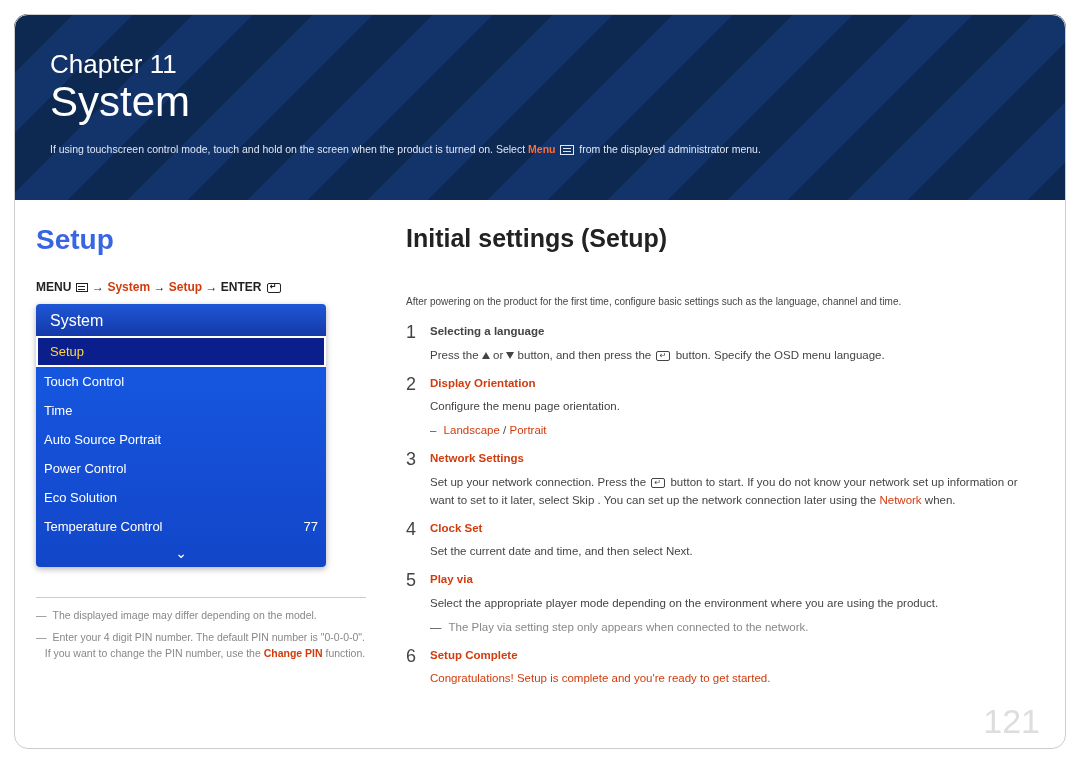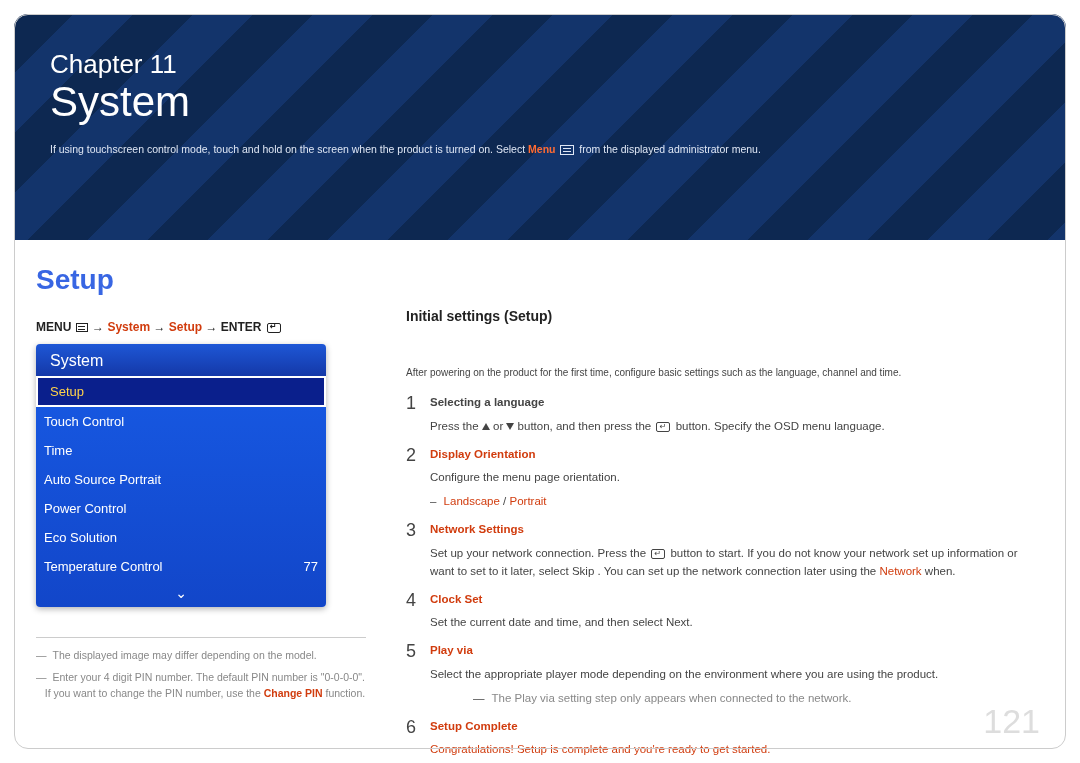--- a/index.html
+++ b/index.html
@@ -21,21 +21,21 @@
     pointer-events: none;
   }
   .banner {
     background: #0f2a59;
     background-image: linear-gradient(135deg, #0d2851 25%, #13346b 25%, #13346b 50%, #0d2851 50%, #0d2851 75%, #13346b 75%);
     background-size: 120px 120px;
     border-radius: 14px 14px 0 0;
     margin: 14px 14px 0 14px;
     padding: 36px 36px 20px 36px;
     color: #fff;
-    height: 226px;
+    height: 186px;
   }
   .banner .chapter { font-size: 26px; font-weight: 400; line-height: 1.1; }
   .banner .chapter-title { font-size: 42px; font-weight: 400; line-height: 1.0; margin-top: 2px;}
   .banner .intro { font-size: 10.5px; margin-top: 20px; color: #dfe7f5; }
   .intro .menu-word { color: #ff6b33; font-weight: bold; }
   .menu-glyph {
     display: inline-block; vertical-align: middle;
     border: 1px solid #dfe7f5; width: 14px; height: 10px; position: relative; margin: 0 2px;
   }
   .menu-glyph::before {
@@ -97,21 +97,21 @@
   }
   .osd-down {
     text-align: center; color: #fff; padding: 4px 0 6px 0; font-size: 14px;
   }
 
   hr.sep { border: none; border-top: 1px solid #ccc; margin: 0 0 10px 0; }
   .note { font-size: 10.5px; color: #888; margin: 6px 0; line-height:1.5; }
   .note .dash { color:#888; margin-right:6px;}
   .note .hl { color: #d13c0e; font-weight: bold; }
 
-  .h-initial { font-size: 14px; font-weight: bold; color: #222; margin-bottom: 10px; margin-top: 44px; }
+  .h-initial { font-size: 25px; font-weight: bold; color: #222; margin-bottom: 10px; }
   .right-intro { font-size: 10px; color: #444; margin-bottom: 16px; margin-top: 43px; }
 
   .steps { }
   .step { display:flex; margin-bottom: 10px; }
   .step-num { width: 24px; font-size: 18px; color: #444; flex:0 0 24px; line-height:1; padding-top:0;}
   .step-body { flex:1; font-size: 11.5px; color:#444; line-height:1.55; }
   .step-title { font-weight: bold; }
   .red { color: #d13c0e; }
   .bold { font-weight: normal; }
   .sub { margin-top:6px; }
@@ -257,21 +257,21 @@
             <span>Set the current date and time, and then select </span><span class="bold">Next</span><span>.</span>
           </div>
         </div>
       </div>
 
       <div class="step">
         <div class="step-num">5</div>
         <div class="step-body">
           <div class="step-title red">Play via</div>
           <div class="sub">Select the appropriate player mode depending on the environment where you are using the product.</div>
-          <div class="sub" style="color:#888;margin-left:43px;">
+          <div class="sub" style="color:#888;">
             <span class="sub-dash">―</span>
             <span>The </span><span class="bold" style="color:#888;">Play via</span><span> setting step only appears when connected to the network.</span>
           </div>
         </div>
       </div>
 
       <div class="step">
         <div class="step-num">6</div>
         <div class="step-body">
           <div class="step-title red">Setup Complete</div>

